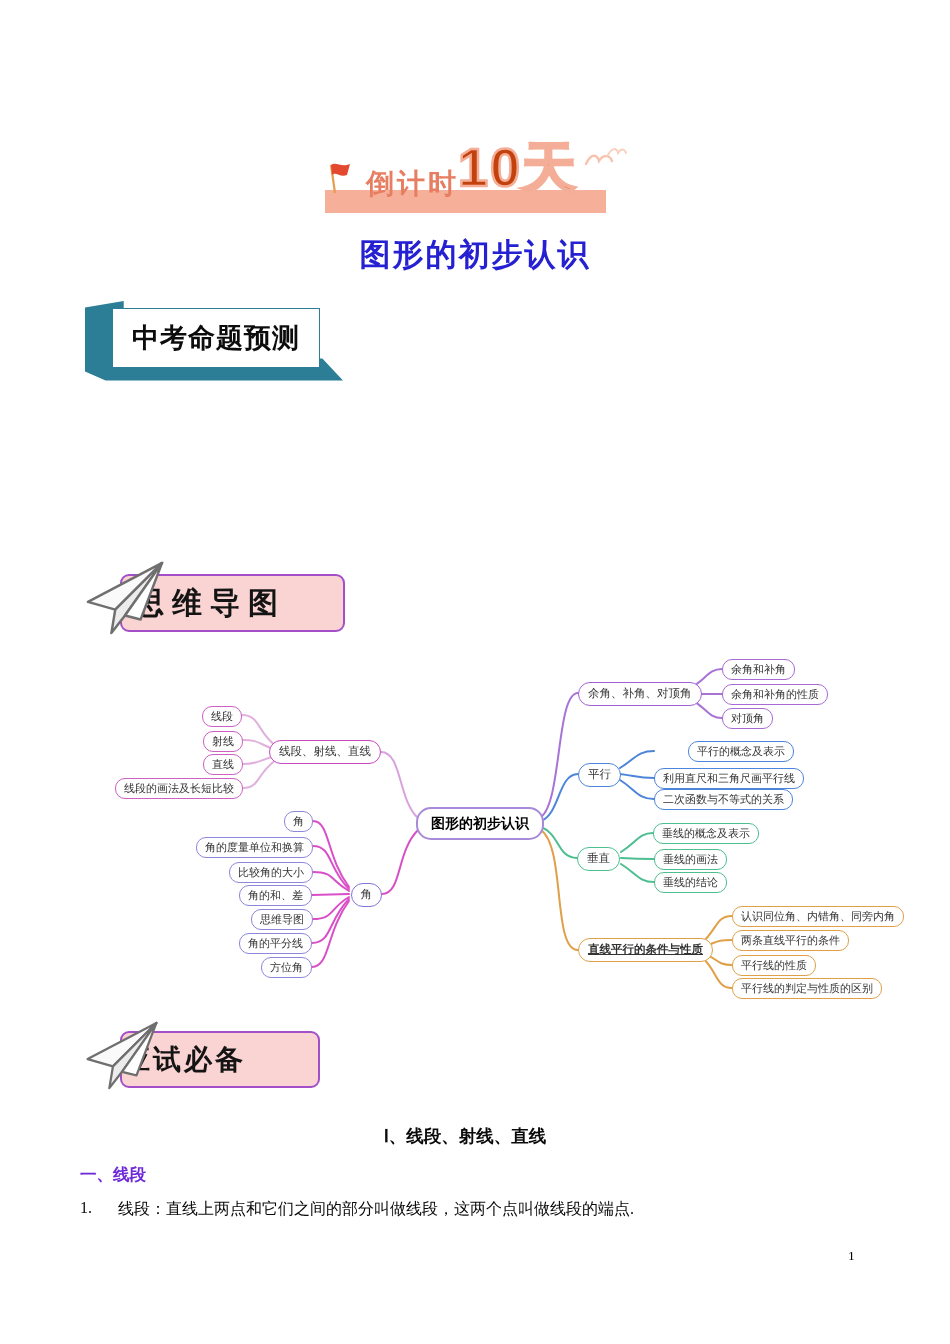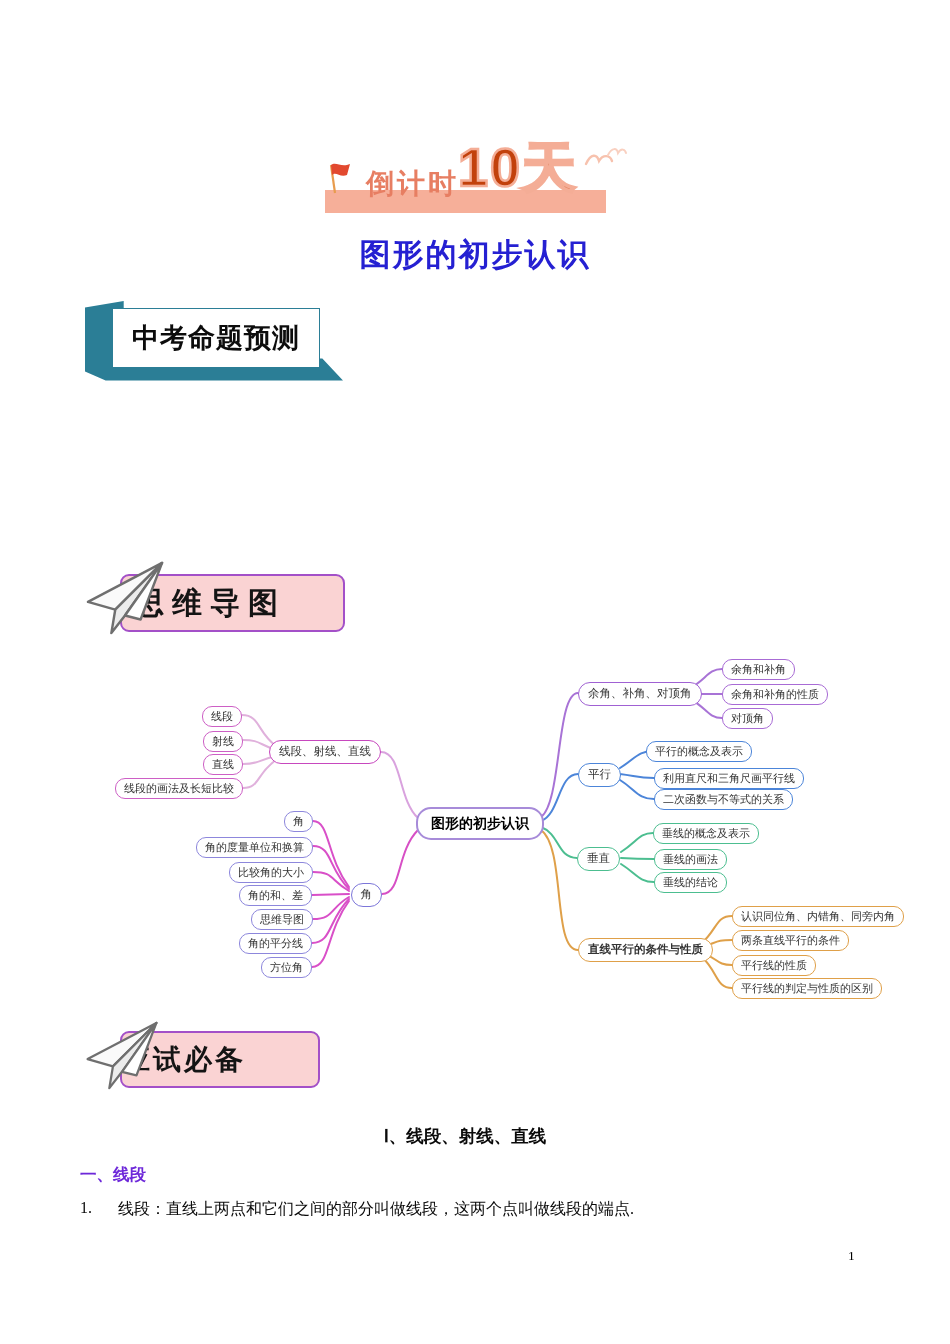--- a/index.html
+++ b/index.html
@@ -51,21 +51,21 @@
   
   .mindmap{ position:absolute; left:0; top:640px; width:950px; height:365px; }
   .mm-lines{ position:absolute; left:0; top:0; }
   .mm-lines path{ fill:none; stroke-width:2; stroke-linecap:round; }
   .mm-node{ position:absolute; background:#fff; white-space:nowrap;
     font-family:"Liberation Sans", sans-serif; font-size:11px; line-height:1.35;
     color:#333; padding:2px 8px; border-radius:10px; z-index:2; }
   .mm-group{ font-size:11.5px; padding:3px 9px; border-radius:12px; }
   .mm-center{ font-size:14px; font-weight:bold; color:#000; padding:5px 13px;
     border:2.5px solid #A78BD9; border-radius:15px; }
-  .mm-bold{ font-weight:bold; }
+  .mm-bold{ font-weight:bold;text-decoration:underline; }
   .bd-mag{ border:1.4px solid #CD5FC5; }
   .bd-mag-strong{ border:1.9px solid #C747BE; }
   .bd-violet{ border:1.4px solid #8D87DC; }
   .bd-violet-strong{ border:1.9px solid #7C76D9; }
   .bd-purple{ border:1.4px solid #A86BD5; }
   .bd-purple-strong{ border:1.9px solid #A061D3; }
   .bd-blue{ border:1.4px solid #4C85D9; }
   .bd-blue-strong{ border:1.9px solid #4C85D9; }
   .bd-green{ border:1.4px solid #4CBE90; }
   .bd-green-strong{ border:1.9px solid #4CBE90; }
@@ -194,21 +194,21 @@
 
     <div class="mm-node mm-group bd-purple-strong" style="left:578px;top:26px">余角、补角、对顶角</div>
     <div class="mm-node mm-group bd-blue-strong" style="left:578px;top:107px">平行</div>
     <div class="mm-node mm-group bd-green-strong" style="left:577px;top:191px">垂直</div>
     <div class="mm-node mm-group mm-bold bd-orange-strong" style="left:578px;top:282px">直线平行的条件与性质</div>
 
     <div class="mm-node bd-purple" style="left:722px;top:3px">余角和补角</div>
     <div class="mm-node bd-purple" style="left:722px;top:28px">余角和补角的性质</div>
     <div class="mm-node bd-purple" style="left:722px;top:52px">对顶角</div>
 
-    <div class="mm-node bd-blue" style="left:646px;top:85px">平行的概念及表示</div>
+    <div class="mm-node bd-blue" style="left:688px;top:85px">平行的概念及表示</div>
     <div class="mm-node bd-blue" style="left:654px;top:112px">利用直尺和三角尺画平行线</div>
     <div class="mm-node bd-blue" style="left:654px;top:133px">二次函数与不等式的关系</div>
 
     <div class="mm-node bd-green" style="left:653px;top:167px">垂线的概念及表示</div>
     <div class="mm-node bd-green" style="left:654px;top:193px">垂线的画法</div>
     <div class="mm-node bd-green" style="left:654px;top:216px">垂线的结论</div>
 
     <div class="mm-node bd-orange" style="left:732px;top:250px">认识同位角、内错角、同旁内角</div>
     <div class="mm-node bd-orange" style="left:732px;top:274px">两条直线平行的条件</div>
     <div class="mm-node bd-orange" style="left:732px;top:299px">平行线的性质</div>

